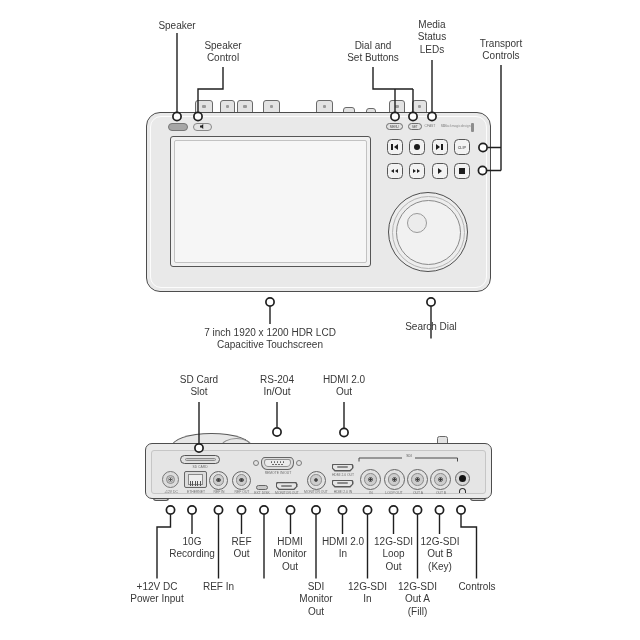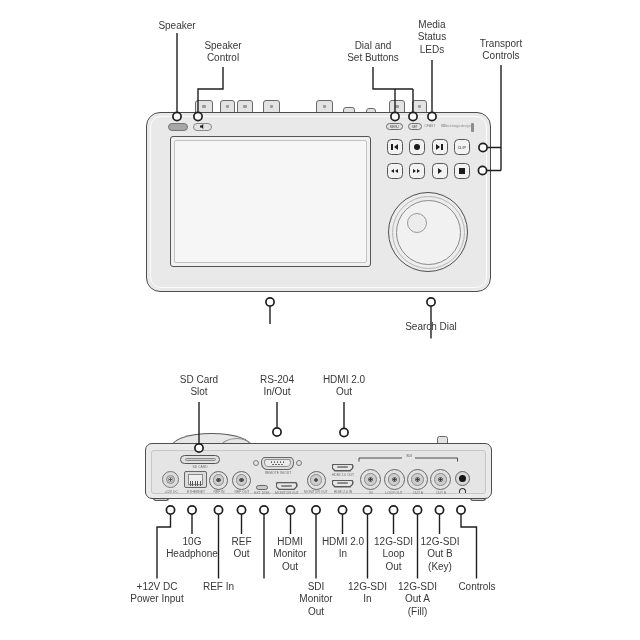--- a/index.html
+++ b/index.html
@@ -348,31 +348,33 @@
   <div class="label" style="left:177px;top:20px;">Speaker</div>
   <div class="label" style="left:223px;top:40px;">Speaker
 Control</div>
   <div class="label" style="left:373px;top:40px;">Dial and
 Set Buttons</div>
   <div class="label" style="left:432px;top:19px;">Media
 Status
 LEDs</div>
   <div class="label" style="left:501px;top:38px;">Transport
 Controls</div>
+  <div class="label" style="left:270px;top:327px;">7 inch 1920 x 1200 HDR LCD
+Capacitive Touchscreen</div>
   <div class="label" style="left:431px;top:321px;">Search Dial</div>
 
   <div class="label" style="left:199px;top:374px;">SD Card
 Slot</div>
   <div class="label" style="left:277px;top:374px;">RS-204
 In/Out</div>
   <div class="label" style="left:344px;top:374px;">HDMI 2.0
 Out</div>
 
   <div class="label" style="left:192px;top:536px;">10G
-Headphone</div>
+Recording</div>
   <div class="label" style="left:241.5px;top:536px;">REF
 Out</div>
   <div class="label" style="left:290px;top:536px;">HDMI
 Monitor
 Out</div>
   <div class="label" style="left:343px;top:536px;">HDMI 2.0
 In</div>
   <div class="label" style="left:393.5px;top:536px;">12G-SDI
 Loop
 Out</div>

